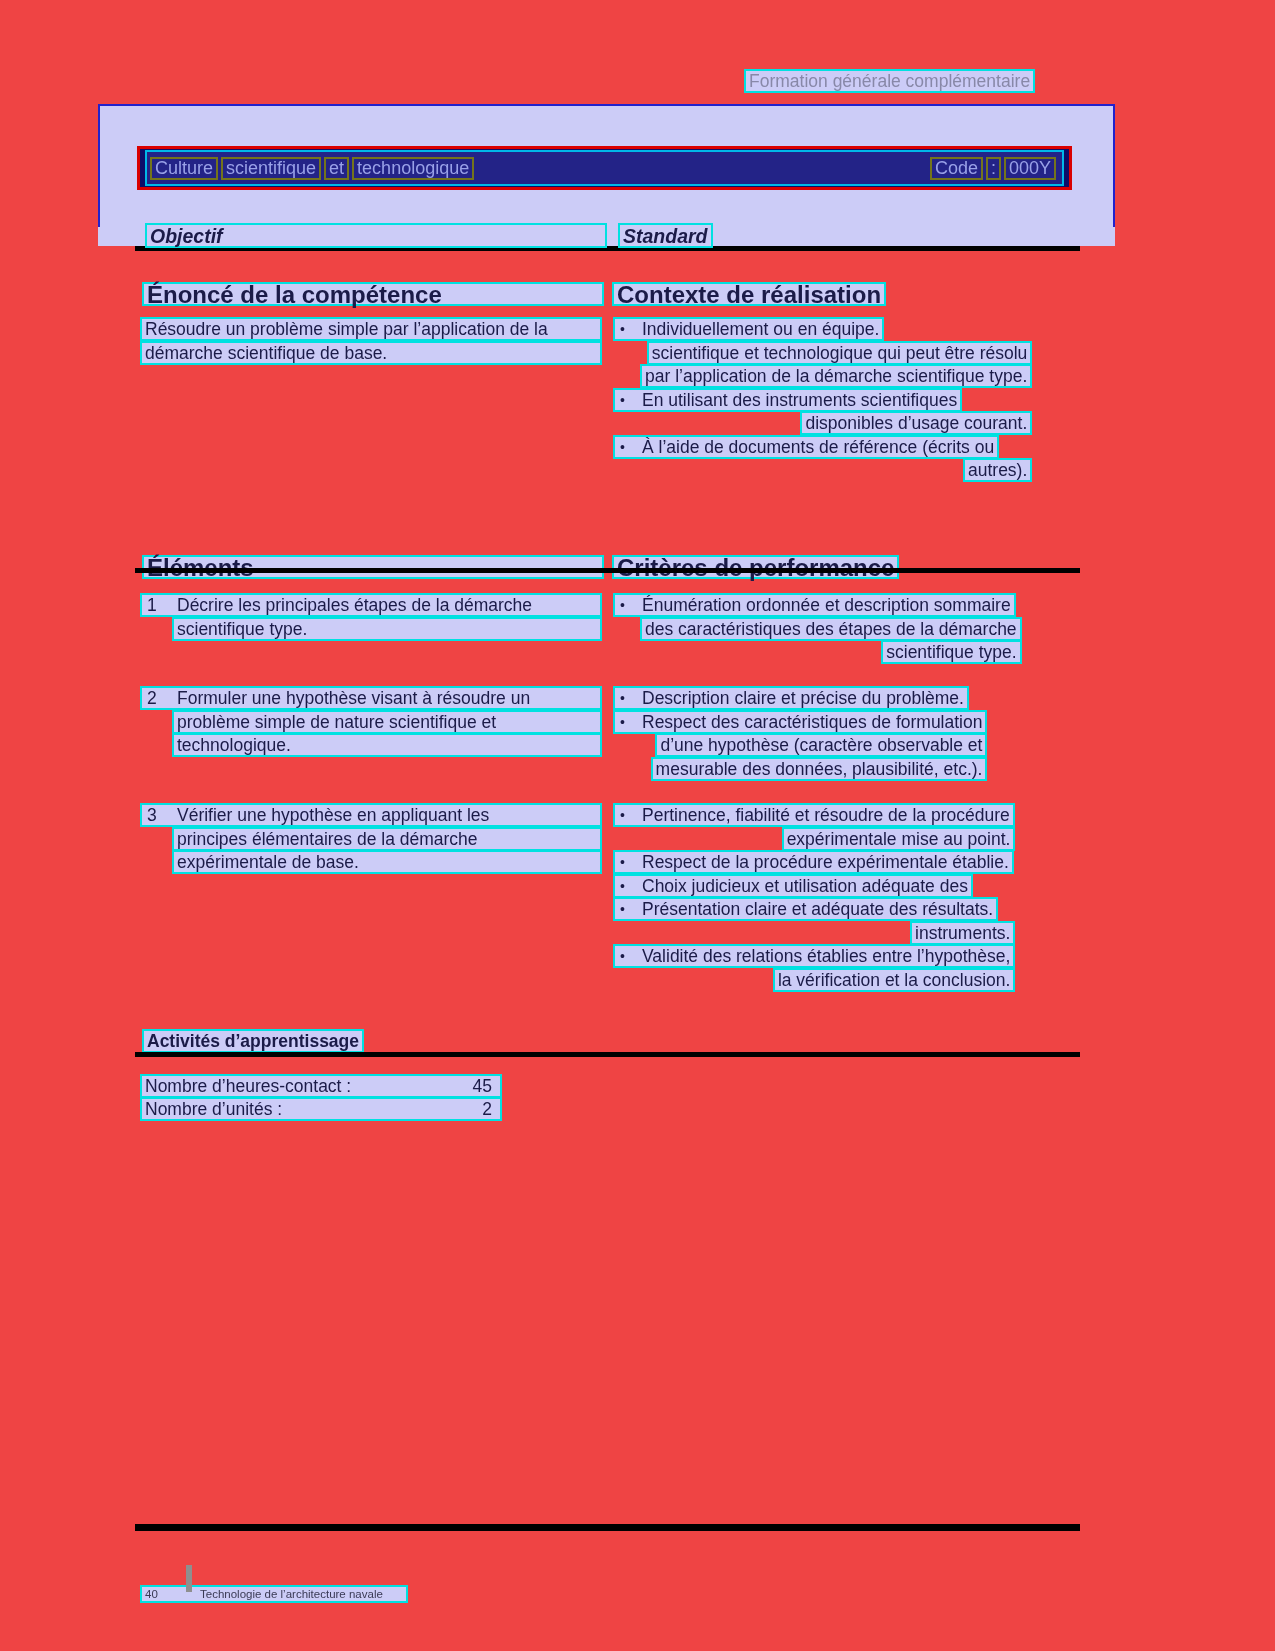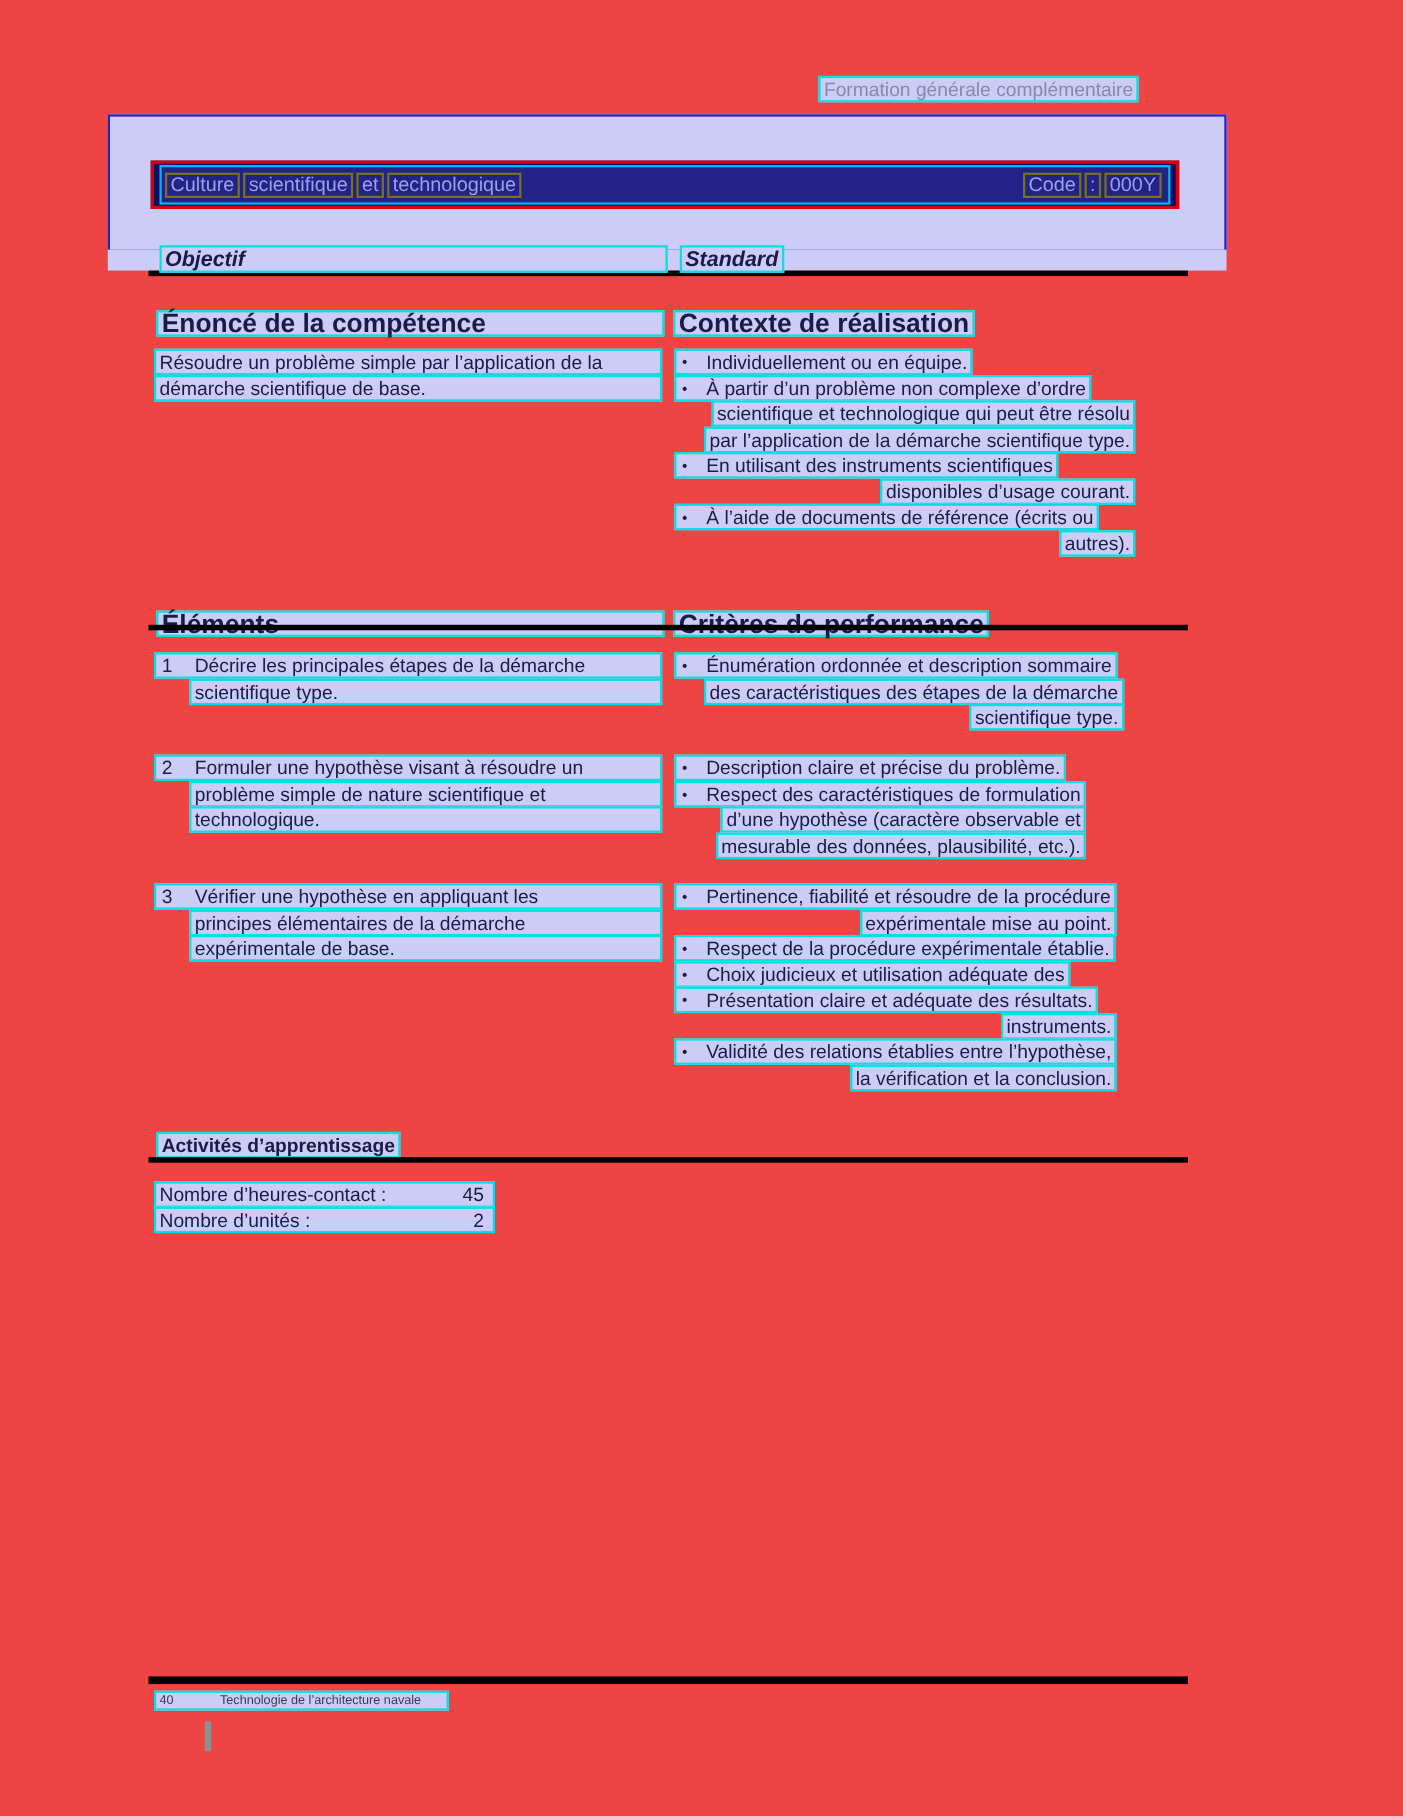--- a/index.html
+++ b/index.html
@@ -66,24 +66,24 @@
   #rule-2{left:135px;top:568px;width:945px;height:5px;}
   #item1-left{left:140px;top:593px;}  #item1-right{left:613px;top:593px;}
   #item2-left{left:140px;top:686px;}  #item2-right{left:613px;top:686px;}
   #item3-left{left:140px;top:803px;}  #item3-right{left:613px;top:803px;}
   
   #activites-box{left:142px;top:1029px;}
   #activites-box .hl{font-weight:bold;font-size:17.5px;}
   #rule-3{left:135px;top:1052px;width:945px;height:5px;}
   #hours-row{left:140px;top:1074px;}
   #units-row{left:140px;top:1097px;}
-  .inforow .hl{width:310px;display:inline-flex;justify-content:space-between;padding-right:8px;}
+  .inforow .hl{width:362px;display:inline-flex;justify-content:space-between;padding-right:8px;}
   
   #footer-rule{left:135px;top:1524px;width:945px;height:7px;}
-  #footer-line{left:140px;top:1536px;}
+  #footer-line{left:140px;top:1584px;}
   #footer-line .hl{font-size:11.5px;line-height:13px;color:#3a3a55;display:inline-flex;min-width:268px;}
   #footer-page-num{display:inline-block;width:55px;}
   #caret-mark{left:186px;top:1565px;width:6px;height:27px;background:#8f8f8f;}
 </style>
 </head>
 <body>
 
 <div class="page">
 
   <div class="abs" id="header-label">
@@ -123,21 +123,20 @@
     <span class="hl headbox">Contexte de réalisation</span>
   </div>
 
   <div class="abs" id="statement">
     <div class="line"><span class="hl wfull">Résoudre un problème simple par l’application de la</span></div>
     <div class="line"><span class="hl wfull">démarche scientifique de base.</span></div>
   </div>
 
   <div class="abs" id="context-bullets">
     <div class="line"><span class="hl"><span class="bullet">•</span><span>Individuellement ou en équipe.</span></span></div>
-    <div class="line"><span class="hl"><span class="bullet">•</span><span>À partir d’un problème non complexe d’ordre</span></span></div>
     <div class="line cont"><span class="hl">scientifique et technologique qui peut être résolu</span></div>
     <div class="line cont"><span class="hl">par l’application de la démarche scientifique type.</span></div>
     <div class="line"><span class="hl"><span class="bullet">•</span><span>En utilisant des instruments scientifiques</span></span></div>
     <div class="line cont"><span class="hl">disponibles d’usage courant.</span></div>
     <div class="line"><span class="hl"><span class="bullet">•</span><span>À l’aide de documents de référence (écrits ou</span></span></div>
     <div class="line cont"><span class="hl">autres).</span></div>
   </div>
 
   <div class="abs" id="elements-box">
     <span class="hl headbox wfull">Éléments</span>

